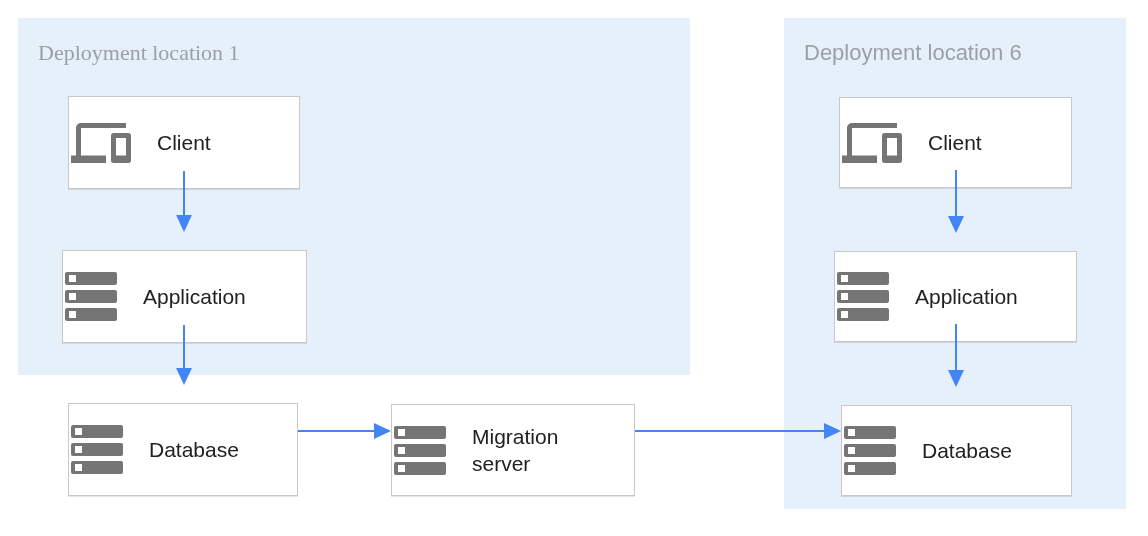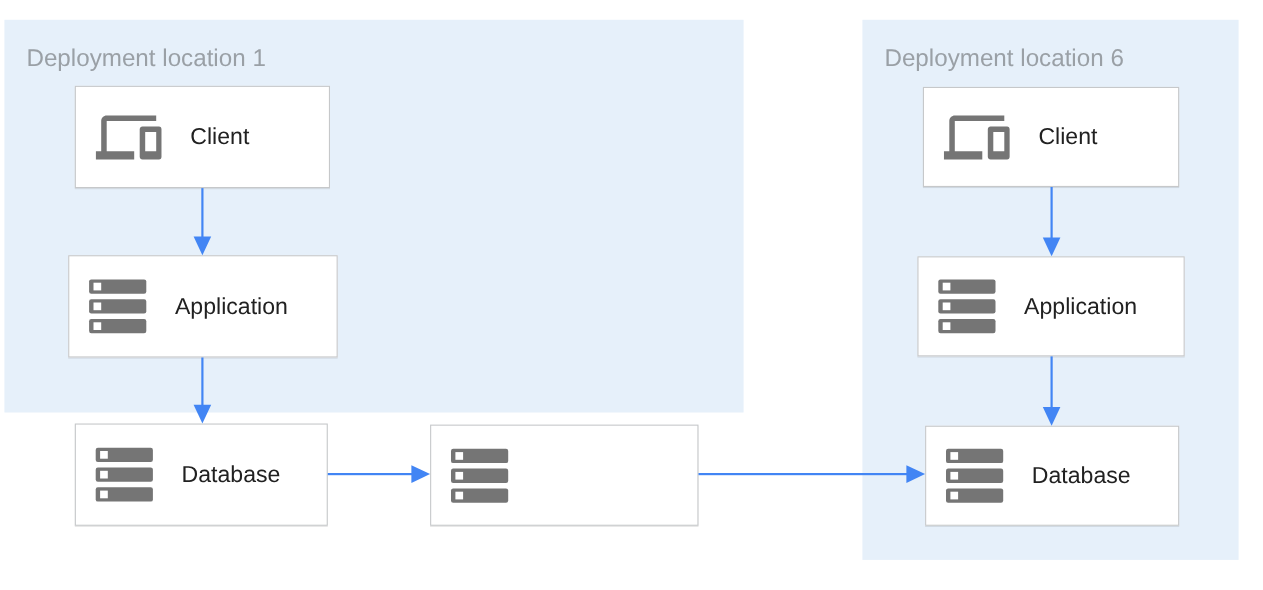--- a/index.html
+++ b/index.html
@@ -4,26 +4,26 @@
 <style>
   :root{
     --region-fill:#e6f0fa; --arrow:#4285f4; --icon:#757575;
     --box-border:#c6c8ca; --box-fill:#ffffff; --region-label:#9aa0a6;
     --node-label:#212121; --background:#ffffff;
   }
   html,body{margin:0;padding:0;background:var(--background);}
   .canvas{position:relative;width:1148px;height:536px;background:var(--background);
           font-family:"Liberation Sans","DejaVu Sans",sans-serif;overflow:hidden;}
   .region{position:absolute;background:var(--region-fill);}
-  .region-1{left:4px;top:18px;width:672px;height:357px;}
+  .region-1{left:18px;top:18px;width:672px;height:357px;font-family:Liberation Serif, serif;}
   .region-2{left:784px;top:18px;width:342px;height:491px;}
   .region-label{position:absolute;left:20px;top:22px;font-size:22px;color:var(--region-label);white-space:nowrap;}
   .node{position:absolute;background:var(--box-fill);border:1px solid var(--box-border);
         box-shadow:0 1px 0 rgba(0,0,0,0.10);box-sizing:border-box;
-        display:flex;align-items:center;padding-left:18px;gap:26px;}
+        display:flex;align-items:center;padding-left:2px;gap:26px;margin-top:18px;}
   .n-client1{left:68px;top:78px;width:232px;height:93px;}
   .n-app1{left:62px;top:232px;width:245px;height:93px;}
   .n-db1{left:68px;top:385px;width:230px;height:93px;}
   .n-migration{left:391px;top:386px;width:244px;height:92px;}
   .n-client2{left:839px;top:79px;width:233px;height:91px;}
   .n-app2{left:834px;top:233px;width:243px;height:91px;}
   .n-db2{left:841px;top:387px;width:231px;height:91px;}
   .node-label{font-size:21px;color:var(--node-label);white-space:nowrap;}
   .node-label.wrap{white-space:normal;width:104px;line-height:1.3;}
   
@@ -87,20 +87,21 @@
     </span>
     <span class="node-label">Database</span>
   </div>
 
   <div class="node n-migration">
     <span class="storage">
       <span class="bar"></span>
         <span class="bar"></span>
         <span class="bar"></span>
     </span>
+    <span class="node-label wrap">Migration server</span>
   </div>
 
   <div class="node n-client2">
     <span class="devices">
       <svg viewBox="0 0 24 24" aria-hidden="true">
           <path d="M4 6h18V4H4c-1.1 0-2 .9-2 2v11H0v3h14v-3H4V6zm19 2h-6c-.55 0-1 .45-1 1v10c0 .55.45 1 1 1h6c.55 0 1-.45 1-1V9c0-.55-.45-1-1-1zm-1 9h-4v-7h4v7z"></path>
         </svg>
     </span>
     <span class="node-label">Client</span>
   </div>

